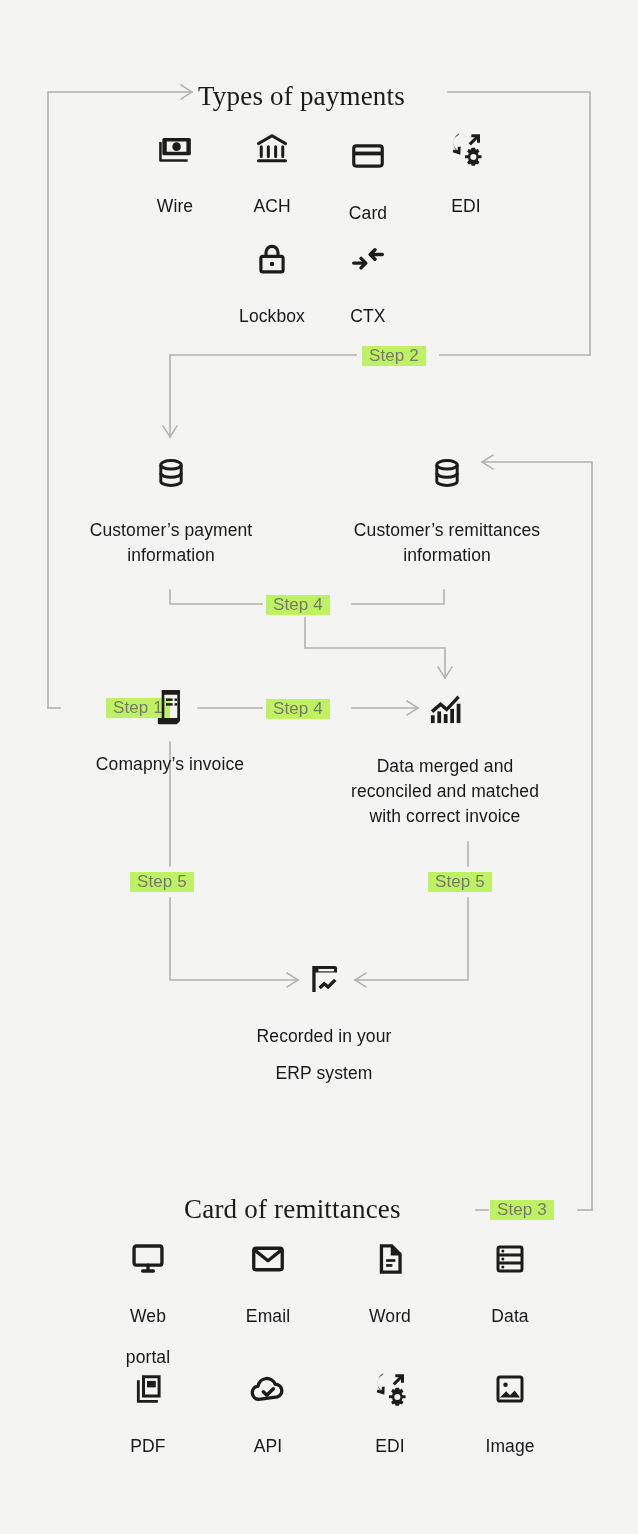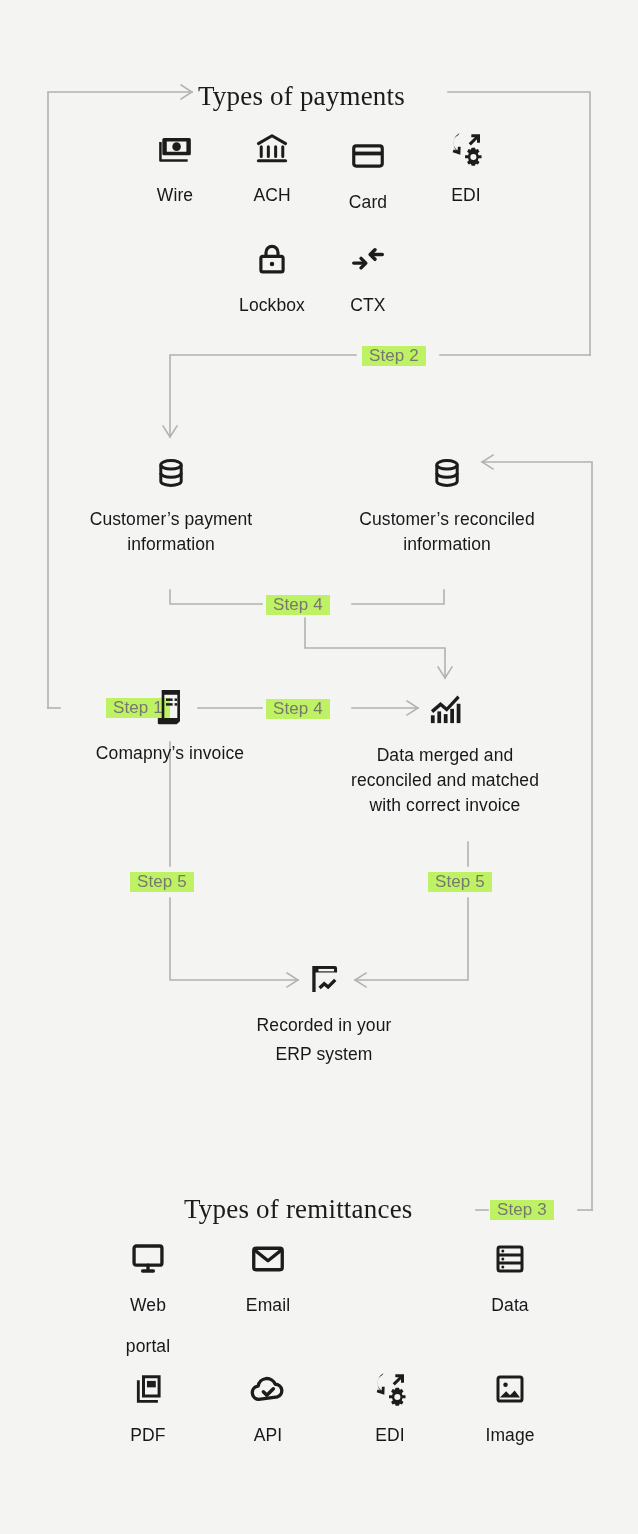--- a/index.html
+++ b/index.html
@@ -10,21 +10,21 @@
     color:#18181b;
     overflow:hidden;
   }
   #stage{position:relative;width:638px;height:1534px;}
   .layer-lines{position:absolute;inset:0;width:638px;height:1534px;pointer-events:none;}
   .node{position:absolute;text-align:center;}
   .ico{display:flex;align-items:center;justify-content:center;height:42px;}
   .ico svg{display:block;}
   .lbl{
     font-size:17.5px;line-height:1.42;color:#18181b;
-    margin-top:13px;letter-spacing:0.1px;
+    margin-top:24px;letter-spacing:0.1px;
   }
   .heading{
     position:absolute;
     font-family:"Liberation Serif", serif;
     font-size:27px;color:#1b1b1b;
     white-space:nowrap;letter-spacing:.2px;
   }
   .steplbl{
     position:absolute;
     font-size:17px;color:#77786f;
@@ -71,21 +71,21 @@
 
       <path d="M 468 842 L 468 866"></path>
       <path d="M 468 898 L 468 980 L 355 980"></path>
       <path d="M 366 973 L 355 980 L 366 987" stroke-width="1.5"></path>
 
     </g>
   </svg>
 
   <div class="heading" style="left:198px;top:81px;">Types of payments</div>
 
-  <div class="heading" style="left:184px;top:1194px;">Types of remittances</div>
+  <div class="heading" style="left:184px;top:1194px;">Card of remittances</div>
 
   <div class="steplbl" style="left:362px;top:346px;">Step 2</div>
 
   <div class="steplbl" style="left:62px;top:698px;margin-left:44px;">Step 1</div>
 
   <div class="steplbl" style="left:266px;top:595px;">Step 4</div>
 
   <div class="steplbl" style="left:266px;top:699px;">Step 4</div>
 
   <div class="steplbl" style="left:130px;top:872px;">Step 5</div>
@@ -173,21 +173,21 @@
   </div>
 
   <div class="node" style="left:316px;top:452px;width:262px;">
     <div class="ico">
       <svg width="34" height="34" viewBox="0 0 24 24" fill="none" stroke="#1c1c1c" stroke-width="2.1">
         <ellipse cx="12" cy="6.2" rx="7.2" ry="3"></ellipse>
         <path d="M4.8 6.2v11.6c0 1.66 3.22 3 7.2 3s7.2-1.34 7.2-3V6.2"></path>
         <path d="M4.8 12c0 1.66 3.22 3 7.2 3s7.2-1.34 7.2-3"></path>
       </svg>
     </div>
-    <div class="lbl">Customer’s reconciled</div>
+    <div class="lbl">Customer’s remittances</div>
     <div class="lbl" style="margin-top:0;">information</div>
   </div>
 
   <div class="node" style="left:50px;top:688px;width:240px;">
     <div class="ico" style="height:40px;">
       <svg width="34" height="36" viewBox="0 0 24 26" fill="#1c1c1c">
         <path d="M6 1.2h13.2v21.3l-2.4 2.3H4.2a1 1 0 0 1-1-1v-3.5H6V1.2zm1.9 2.3v16.8h9.4V3.5H7.9z"></path>
         <rect x="9.1" y="6.1" width="4.8" height="1.8"></rect>
         <rect x="9.1" y="9.5" width="4.8" height="1.8"></rect>
         <rect x="15.3" y="6.1" width="1.8" height="1.8"></rect>
@@ -217,21 +217,21 @@
 
   <div class="node" style="left:204px;top:958px;width:240px;">
     <div class="ico">
       <svg width="36" height="36" viewBox="0 0 24 24" fill="#1c1c1c">
         <path d="M4.2 3.4h15.1a1.4 1.4 0 0 1 1.4 1.4v2.9H6.4v12.9H4.2z"></path>
         <rect x="8.3" y="5.3" width="10.4" height="1.6" fill="#f4f4f2"></rect>
         <path d="M8.3 17.2l3.8-3.6 2.6 2.2 4-4 1.6 1.6-5.5 5.5-2.6-2.2-2.4 2.2z"></path>
       </svg>
     </div>
     <div class="lbl">Recorded in your</div>
-    <div class="lbl" style="margin-top:4px;">ERP system</div>
+    <div class="lbl" style="margin-top:12px;">ERP system</div>
   </div>
 
   <div class="node" style="left:108px;top:1238px;width:80px;">
     <div class="ico">
       <svg width="38" height="38" viewBox="0 0 24 24" fill="none" stroke="#1c1c1c" stroke-width="2.1" stroke-linejoin="round">
         <rect x="3.2" y="3.8" width="17.6" height="12.1" rx="1.4"></rect>
         <path d="M12 15.9v3.3M8.6 19.6h6.8" stroke-linecap="round"></path>
       </svg>
     </div>
     <div class="lbl">Web</div>
@@ -241,20 +241,30 @@
   <div class="node" style="left:228px;top:1238px;width:80px;">
     <div class="ico">
       <svg width="38" height="38" viewBox="0 0 24 24" fill="none" stroke="#1c1c1c" stroke-width="2.1" stroke-linejoin="round">
         <rect x="3" y="5.2" width="18" height="13.6" rx="1.5"></rect>
         <path d="M3.6 6.4 12 13.1l8.4-6.7"></path>
       </svg>
     </div>
     <div class="lbl">Email</div>
   </div>
 
+  <div class="node" style="left:350px;top:1238px;width:80px;">
+    <div class="ico">
+      <svg width="36" height="36" viewBox="0 0 24 24" fill="#1c1c1c">
+        <path d="M5.2 2.2h8.4l6.2 6.1v13.5H5.2zm2.2 2.2v15.2h10.2V9.6h-5.1V4.4z"></path>
+        <rect x="9.4" y="12.1" width="6.2" height="1.8"></rect>
+        <rect x="9.4" y="15.4" width="4.2" height="1.8"></rect>
+      </svg>
+    </div>
+    <div class="lbl">Word</div>
+  </div>
 
   <div class="node" style="left:470px;top:1238px;width:80px;">
     <div class="ico">
       <svg width="36" height="36" viewBox="0 0 24 24" fill="none" stroke="#1c1c1c" stroke-width="2" stroke-linejoin="round">
         <rect x="4" y="4" width="16" height="16" rx="1.3"></rect>
         <path d="M4 9.3h16M4 14.7h16"></path>
         <circle cx="7.2" cy="6.7" r="1" fill="#1c1c1c" stroke="none"></circle>
         <circle cx="7.2" cy="12" r="1" fill="#1c1c1c" stroke="none"></circle>
         <circle cx="7.2" cy="17.3" r="1" fill="#1c1c1c" stroke="none"></circle>
       </svg>

